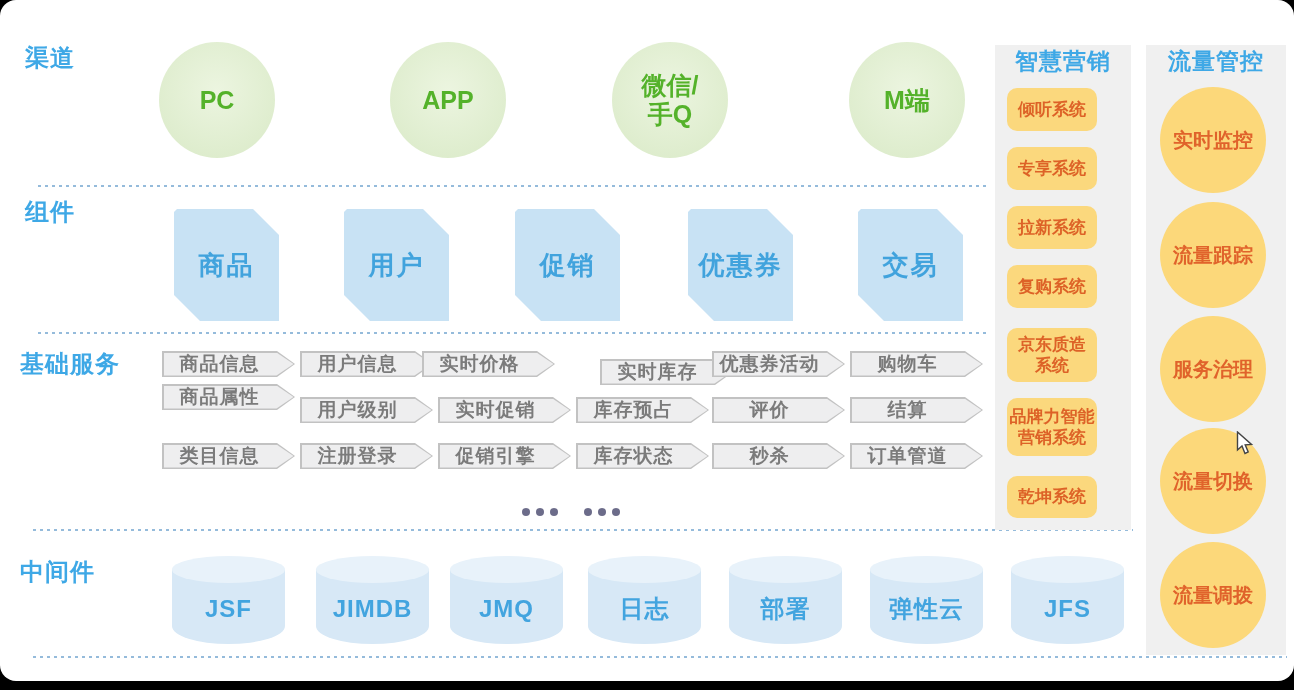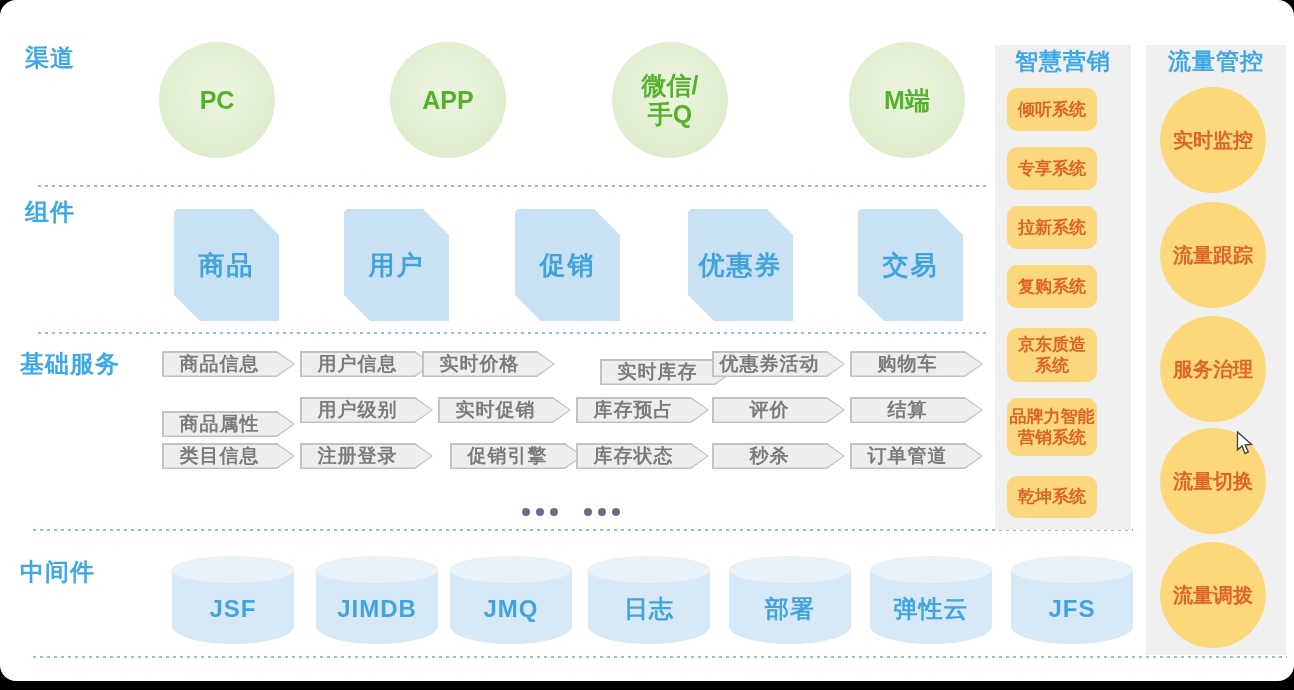--- a/index.html
+++ b/index.html
@@ -26,21 +26,21 @@
   .svc .outer{position:absolute;inset:0;background:#C2C2C2;
         clip-path:polygon(0 0,calc(100% - 18px) 0,100% 50%,calc(100% - 18px) 100%,0 100%);}
   .svc .inner{position:absolute;inset:1.5px;background:#EEEEEF;
         clip-path:polygon(0 0,calc(100% - 17px) 0,100% 50%,calc(100% - 17px) 100%,0 100%);}
   .svc .lbl{position:absolute;inset:0 18px 0 0;display:flex;align-items:center;justify-content:center;
         color:#7B7B7B;font-weight:bold;font-size:19px;letter-spacing:1px;}
 
   .dotgrp{position:absolute;top:508px;display:flex;gap:6px;}
   .dotgrp .dot{width:8px;height:8px;border-radius:50%;background:#6C6C8A;}
 
-  .cyl{position:absolute;top:556px;width:113px;height:88px;padding-left:9px;}
+  .cyl{position:absolute;top:556px;width:113px;height:88px;}
   .cyl .body{position:absolute;left:0;right:0;top:13px;bottom:0;background:#D7E8F6;
         border-radius:0 0 50% 50% / 0 0 24% 24%;}
   .cyl .cap{position:absolute;left:0;right:0;top:0;height:27px;border-radius:50%;background:#E8F2FA;}
   .cyl .lbl{position:absolute;inset:18px 0 0 0;display:flex;align-items:center;justify-content:center;
         color:#42A4DF;font-weight:bold;font-size:24px;letter-spacing:1px;}
 
   .panel{position:absolute;background:#F0F0F0;}
   .mkt-btn{position:absolute;width:90px;border-radius:10px;background:#FBD87D;
         display:flex;align-items:center;justify-content:center;text-align:center;
         color:#DD6227;font-weight:bold;font-size:17px;white-space:pre-line;line-height:1.25;}
@@ -102,21 +102,21 @@
         <div class="outer"></div>
         <div class="inner"></div>
         <div class="lbl">优惠券活动</div>
       </div>
     <div class="svc" style="left:850px;top:351px;">
         <div class="outer"></div>
         <div class="inner"></div>
         <div class="lbl">购物车</div>
       </div>
 
-    <div class="svc" style="left:162px;top:384px;margin-top:27px;">
+    <div class="svc" style="left:162px;top:384px;">
         <div class="outer"></div>
         <div class="inner"></div>
         <div class="lbl">商品属性</div>
       </div>
     <div class="svc" style="left:300px;top:397px;">
         <div class="outer"></div>
         <div class="inner"></div>
         <div class="lbl">用户级别</div>
       </div>
     <div class="svc" style="left:438px;top:397px;">
@@ -143,21 +143,21 @@
     <div class="svc" style="left:162px;top:443px;">
         <div class="outer"></div>
         <div class="inner"></div>
         <div class="lbl">类目信息</div>
       </div>
     <div class="svc" style="left:300px;top:443px;">
         <div class="outer"></div>
         <div class="inner"></div>
         <div class="lbl">注册登录</div>
       </div>
-    <div class="svc" style="left:438px;top:443px;margin-left:12px;">
+    <div class="svc" style="left:438px;top:443px;">
         <div class="outer"></div>
         <div class="inner"></div>
         <div class="lbl">促销引擎</div>
       </div>
     <div class="svc" style="left:576px;top:443px;">
         <div class="outer"></div>
         <div class="inner"></div>
         <div class="lbl">库存状态</div>
       </div>
     <div class="svc" style="left:712px;top:443px;">

